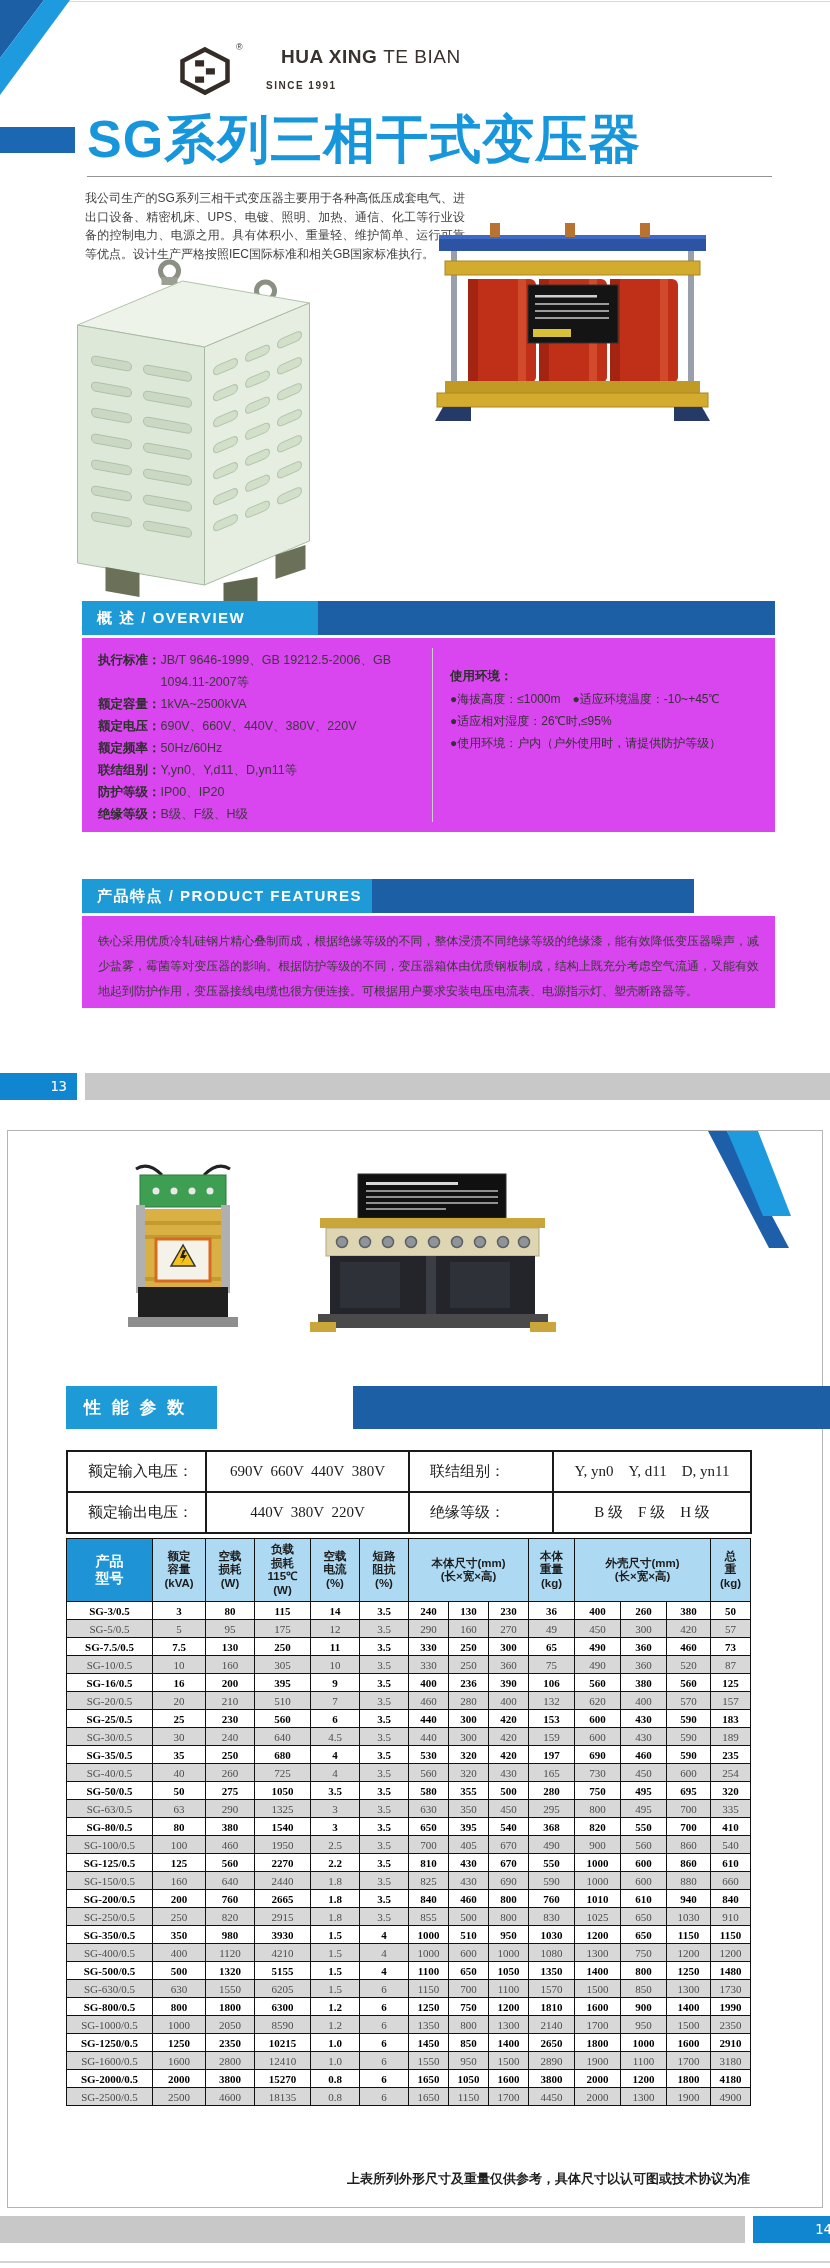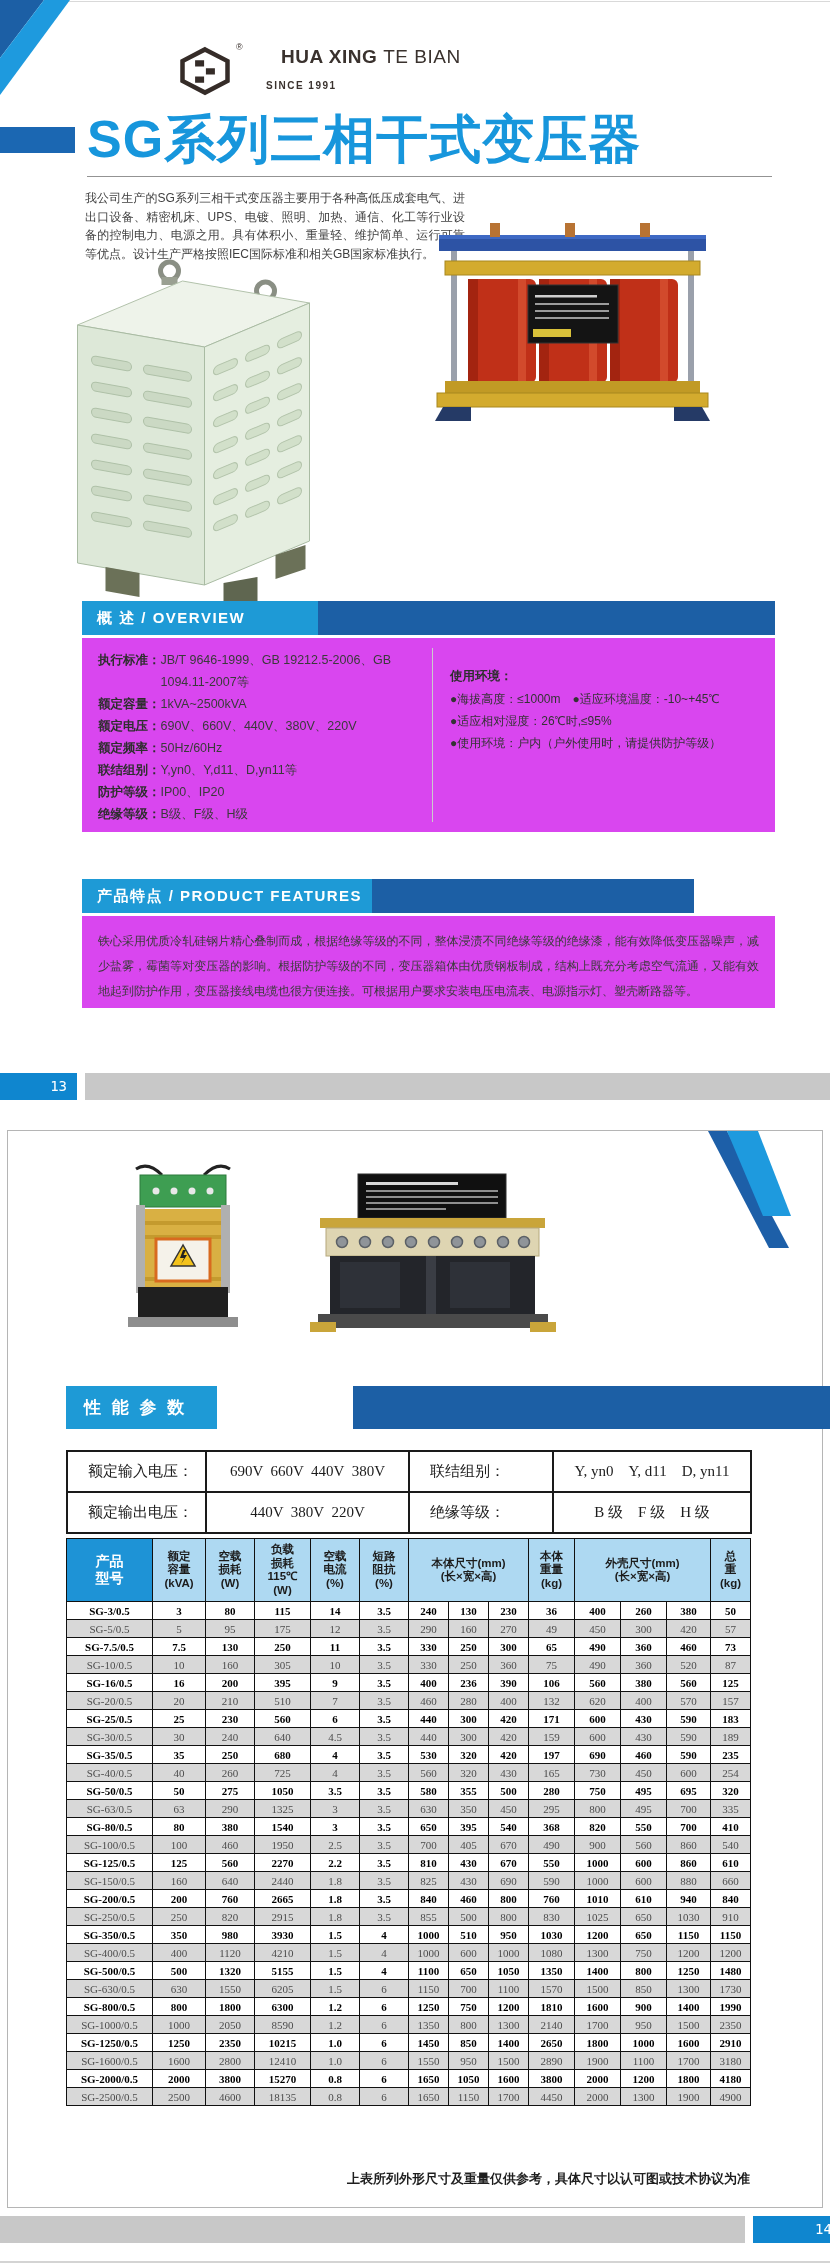--- a/index.html
+++ b/index.html
@@ -481,21 +481,21 @@
       <tr>
         <td>SG-25/0.5</td>
         <td>25</td>
         <td>230</td>
         <td>560</td>
         <td>6</td>
         <td>3.5</td>
         <td>440</td>
         <td>300</td>
         <td>420</td>
-        <td>171</td>
+        <td>153</td>
         <td>600</td>
         <td>430</td>
         <td>590</td>
         <td>183</td>
       </tr>
       <tr class="alt">
         <td>SG-30/0.5</td>
         <td>30</td>
         <td>240</td>
         <td>640</td>

